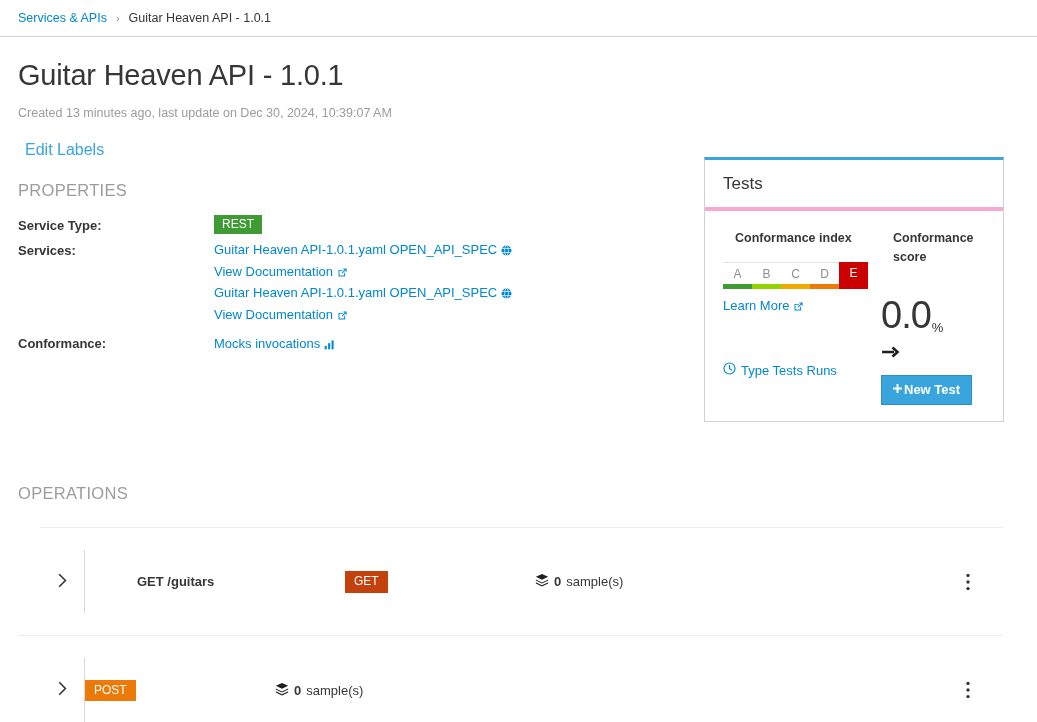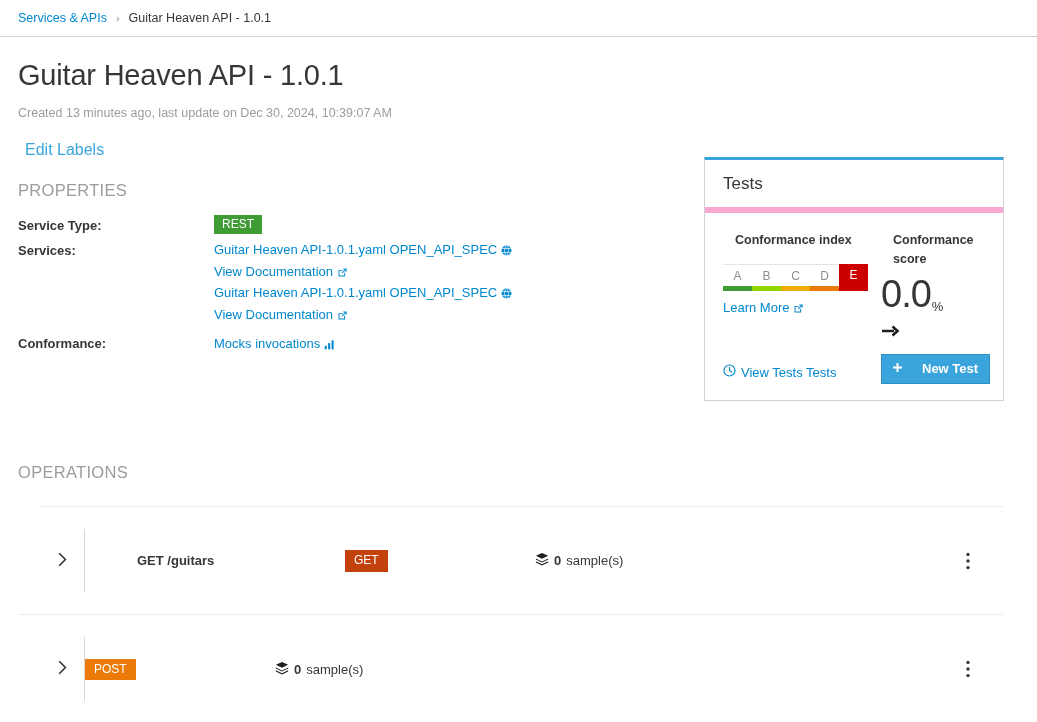--- a/index.html
+++ b/index.html
@@ -94,21 +94,21 @@
   .contract-row { padding-bottom: 6px; line-height: 1.05; }
 
   
   .tests-card {
     border: 1px solid #d1d1d1;
     border-top: 3px solid #39a5dc;
     background: #ffffff;
   }
   .tests-card-head {
     padding: 14px 18px 13px 18px;
-    border-bottom: 6px solid #f9a8d4;
+    border-bottom: 4px solid #f9a8d4;
   }
   .tests-card-title {
     font-size: 17px;
     font-weight: 400;
     color: #363636;
   }
   .tests-card-body {
     padding: 18px 18px 16px 18px;
     display: flex;
   }
@@ -159,40 +159,40 @@
     display: flex;
     align-items: center;
     gap: 5px;
   }
 
   .score-value {
     font-size: 38px;
     font-weight: 300;
     color: #363636;
     line-height: 1;
-    margin-top: 6px;
+    margin-top: 29px;
     letter-spacing: -1px;
   }
   .score-pct {
     font-size: 13px;
     color: #363636;
     vertical-align: -4px;
     margin-left: 1px;
     letter-spacing: 0;
   }
   .score-trend {
     margin-top: 10px;
     font-size: 19px;
     color: #363636;
     line-height: 1;
   }
   .btn-new-test {
     display: inline-flex;
     align-items: center;
-    gap: 19px;
+    gap: 1px;
     margin-top: 12px;
     background: #39a5dc;
     border: 1px solid #2e8fc0;
     color: #ffffff;
     font-size: 13px;
     font-weight: bold;
     padding: 6px 11px 7px 10px;
     cursor: pointer;
     white-space: nowrap;
   }
@@ -369,21 +369,21 @@
           <div class="learn-more"><span>Learn More</span><span class="icon-inline"><svg width="11" height="11" viewBox="0 0 16 16">
                   <path d="M2.2 4.2 H8.4 V5.6 H3.6 V12.4 H10.4 V8.4 H11.8 V13.8 H2.2 Z" fill="#0088ce"></path>
                   <path d="M9.2 2.2 H14 V7 H12.6 V4.6 L7.8 9.4 L6.8 8.4 L11.6 3.6 H9.2 Z" fill="#0088ce"></path>
                 </svg></span></div>
 
           <div class="view-runs">
             <span><svg width="13" height="13" viewBox="0 0 16 16">
                   <circle cx="8" cy="8" r="6.8" fill="none" stroke="#0088ce" stroke-width="1.4"></circle>
                   <path d="M8 4.2 V8.3 L10.8 9.9" stroke="#0088ce" stroke-width="1.4" fill="none" stroke-linecap="round"></path>
                 </svg></span>
-            <span>View Tests Tests</span>
+            <span>Type Tests Runs</span>
           </div>
         </div>
 
         <div class="tc-right">
           <div class="tc-heading">Conformance score</div>
           <div class="score-value"><span>0.0</span><span class="score-pct">%</span></div>
           <div class="score-trend">
             <svg width="20" height="16" viewBox="0 0 20 16">
                 <path d="M1 8 H13 M11.5 3.5 L16.5 8 L11.5 12.5" stroke="#1f1f1f" stroke-width="2.6" fill="none" stroke-linecap="butt" stroke-linejoin="miter"></path>
               </svg>

